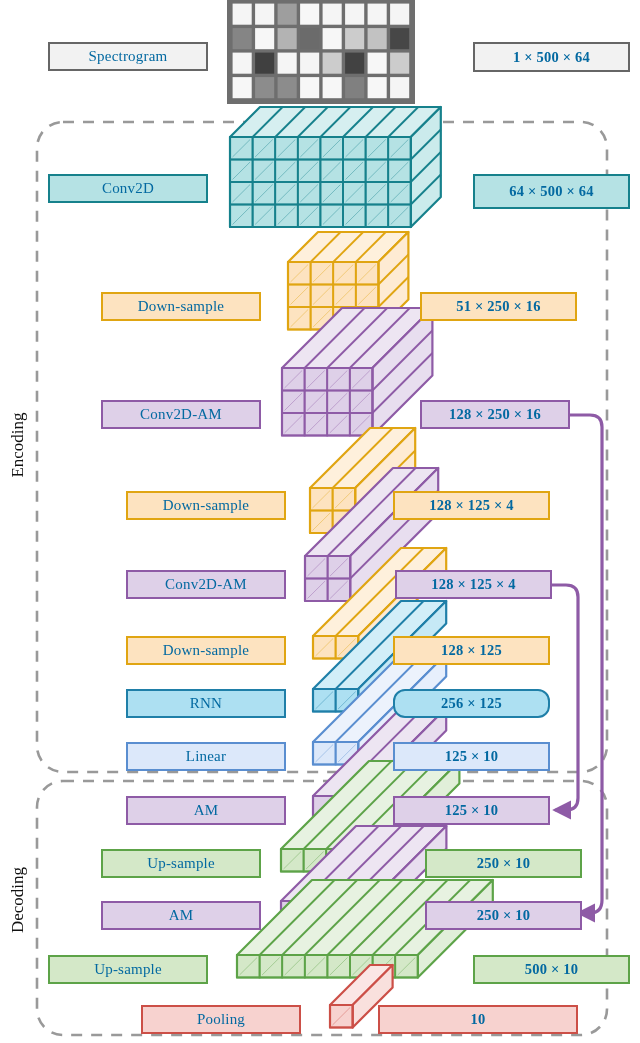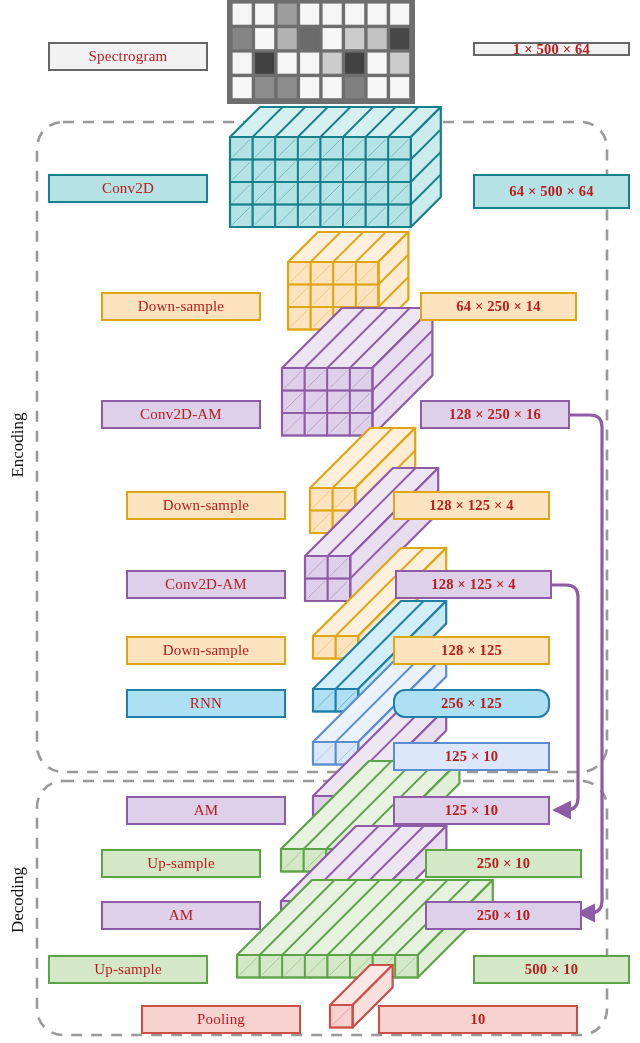--- a/index.html
+++ b/index.html
@@ -4,21 +4,21 @@
 <style>
   html,body{margin:0;padding:0;background:#ffffff;}
   body{width:640px;height:1043px;position:relative;overflow:hidden;
        font-family:"Liberation Serif",serif;}
   #stage{position:absolute;left:0;top:0;width:640px;height:1043px;}
   svg{position:absolute;left:0;top:0;}
 
   
   .lbl{position:absolute;box-sizing:border-box;display:flex;align-items:center;
        justify-content:center;font-family:"Liberation Serif",serif;
-       font-size:15px;color:#b91c1c;border-width:2px;border-style:solid;
+       font-size:15px;color:#0369a1;border-width:2px;border-style:solid;
        letter-spacing:.2px;white-space:nowrap;}
   .lbl.dim{font-weight:bold;font-size:14.5px;}
 
   .c-teal   {background:#b5e2e4;border-color:#16818c;}
   .c-orange {background:#fde3c0;border-color:#e0a512;}
   .c-purple {background:#ded0e8;border-color:#8e5ba6;}
   .c-blue   {background:#ade0f2;border-color:#1f7fa8;}
   .c-ltblue {background:#dce8fa;border-color:#5a8ed0;}
   .c-green  {background:#d4e8c8;border-color:#5da348;}
   .c-red    {background:#f7d2cf;border-color:#cc4f47;text-align:center;}
@@ -385,43 +385,44 @@
     </g>
     <g>
       <path d="M 552 585 L 566 585 Q 578 585 578 597 L 578 798 Q 578 810 566 810 L 556 810" fill="none" stroke="#8e5ba6" stroke-width="3.2" stroke-linecap="round" marker-end="url(#arrowP)"></path>
     </g>
   </svg>
 
   <div class="side" style="left:-22px;top:435px;width:80px;text-align:center;transform:rotate(-90deg);">Encoding</div>
   <div class="side" style="left:-22px;top:890px;width:80px;text-align:center;transform:rotate(-90deg);">Decoding</div>
 
   <div class="lbl c-gray" style="left:48px;top:42px;width:160px;height:29px;">Spectrogram</div>
-  <div class="lbl c-gray dim" style="left:473px;top:42px;width:157px;height:14px;">1 × 500 × 64</div>
+  <div class="lbl c-gray dim" style="left:473px;top:42px;width:157px;height:30px;">1 × 500 × 64</div>
 
   <div class="lbl c-teal" style="left:48px;top:174px;width:160px;height:29px;">Conv2D</div>
   <div class="lbl c-teal dim" style="left:473px;top:174px;width:157px;height:35px;">64 × 500 × 64</div>
 
   <div class="lbl c-orange" style="left:101px;top:292px;width:160px;height:29px;">Down-sample</div>
-  <div class="lbl c-orange dim" style="left:420px;top:292px;width:157px;height:29px;">64 × 250 × 14</div>
+  <div class="lbl c-orange dim" style="left:420px;top:292px;width:157px;height:29px;">51 × 250 × 16</div>
 
   <div class="lbl c-purple" style="left:101px;top:400px;width:160px;height:29px;">Conv2D-AM</div>
   <div class="lbl c-purple dim" style="left:420px;top:400px;width:150px;height:29px;font-family:Liberation Serif, serif;">128 × 250 × 16</div>
 
   <div class="lbl c-orange" style="left:126px;top:491px;width:160px;height:29px;">Down-sample</div>
   <div class="lbl c-orange dim" style="left:393px;top:491px;width:157px;height:29px;">128 × 125 × 4</div>
 
   <div class="lbl c-purple" style="left:126px;top:570px;width:160px;height:29px;">Conv2D-AM</div>
   <div class="lbl c-purple dim" style="left:395px;top:570px;width:157px;height:29px;">128 × 125 × 4</div>
 
   <div class="lbl c-orange" style="left:126px;top:636px;width:160px;height:29px;">Down-sample</div>
   <div class="lbl c-orange dim" style="left:393px;top:636px;width:157px;height:29px;">128 × 125</div>
 
   <div class="lbl c-blue" style="left:126px;top:689px;width:160px;height:29px;">RNN</div>
   <div class="lbl c-blue dim" style="left:393px;top:689px;width:157px;height:29px;border-radius:12px;">256 × 125</div>
 
+  <div class="lbl c-ltblue" style="left:126px;top:742px;width:160px;height:29px;">Linear</div>
   <div class="lbl c-ltblue dim" style="left:393px;top:742px;width:157px;height:29px;">125 × 10</div>
 
   <div class="lbl c-purple" style="left:126px;top:796px;width:160px;height:29px;">AM</div>
   <div class="lbl c-purple dim" style="left:393px;top:796px;width:157px;height:29px;">125 × 10</div>
 
   <div class="lbl c-green" style="left:101px;top:849px;width:160px;height:29px;">Up-sample</div>
   <div class="lbl c-green dim" style="left:425px;top:849px;width:157px;height:29px;">250 × 10</div>
 
   <div class="lbl c-purple" style="left:101px;top:901px;width:160px;height:29px;">AM</div>
   <div class="lbl c-purple dim" style="left:425px;top:901px;width:157px;height:29px;">250 × 10</div>

